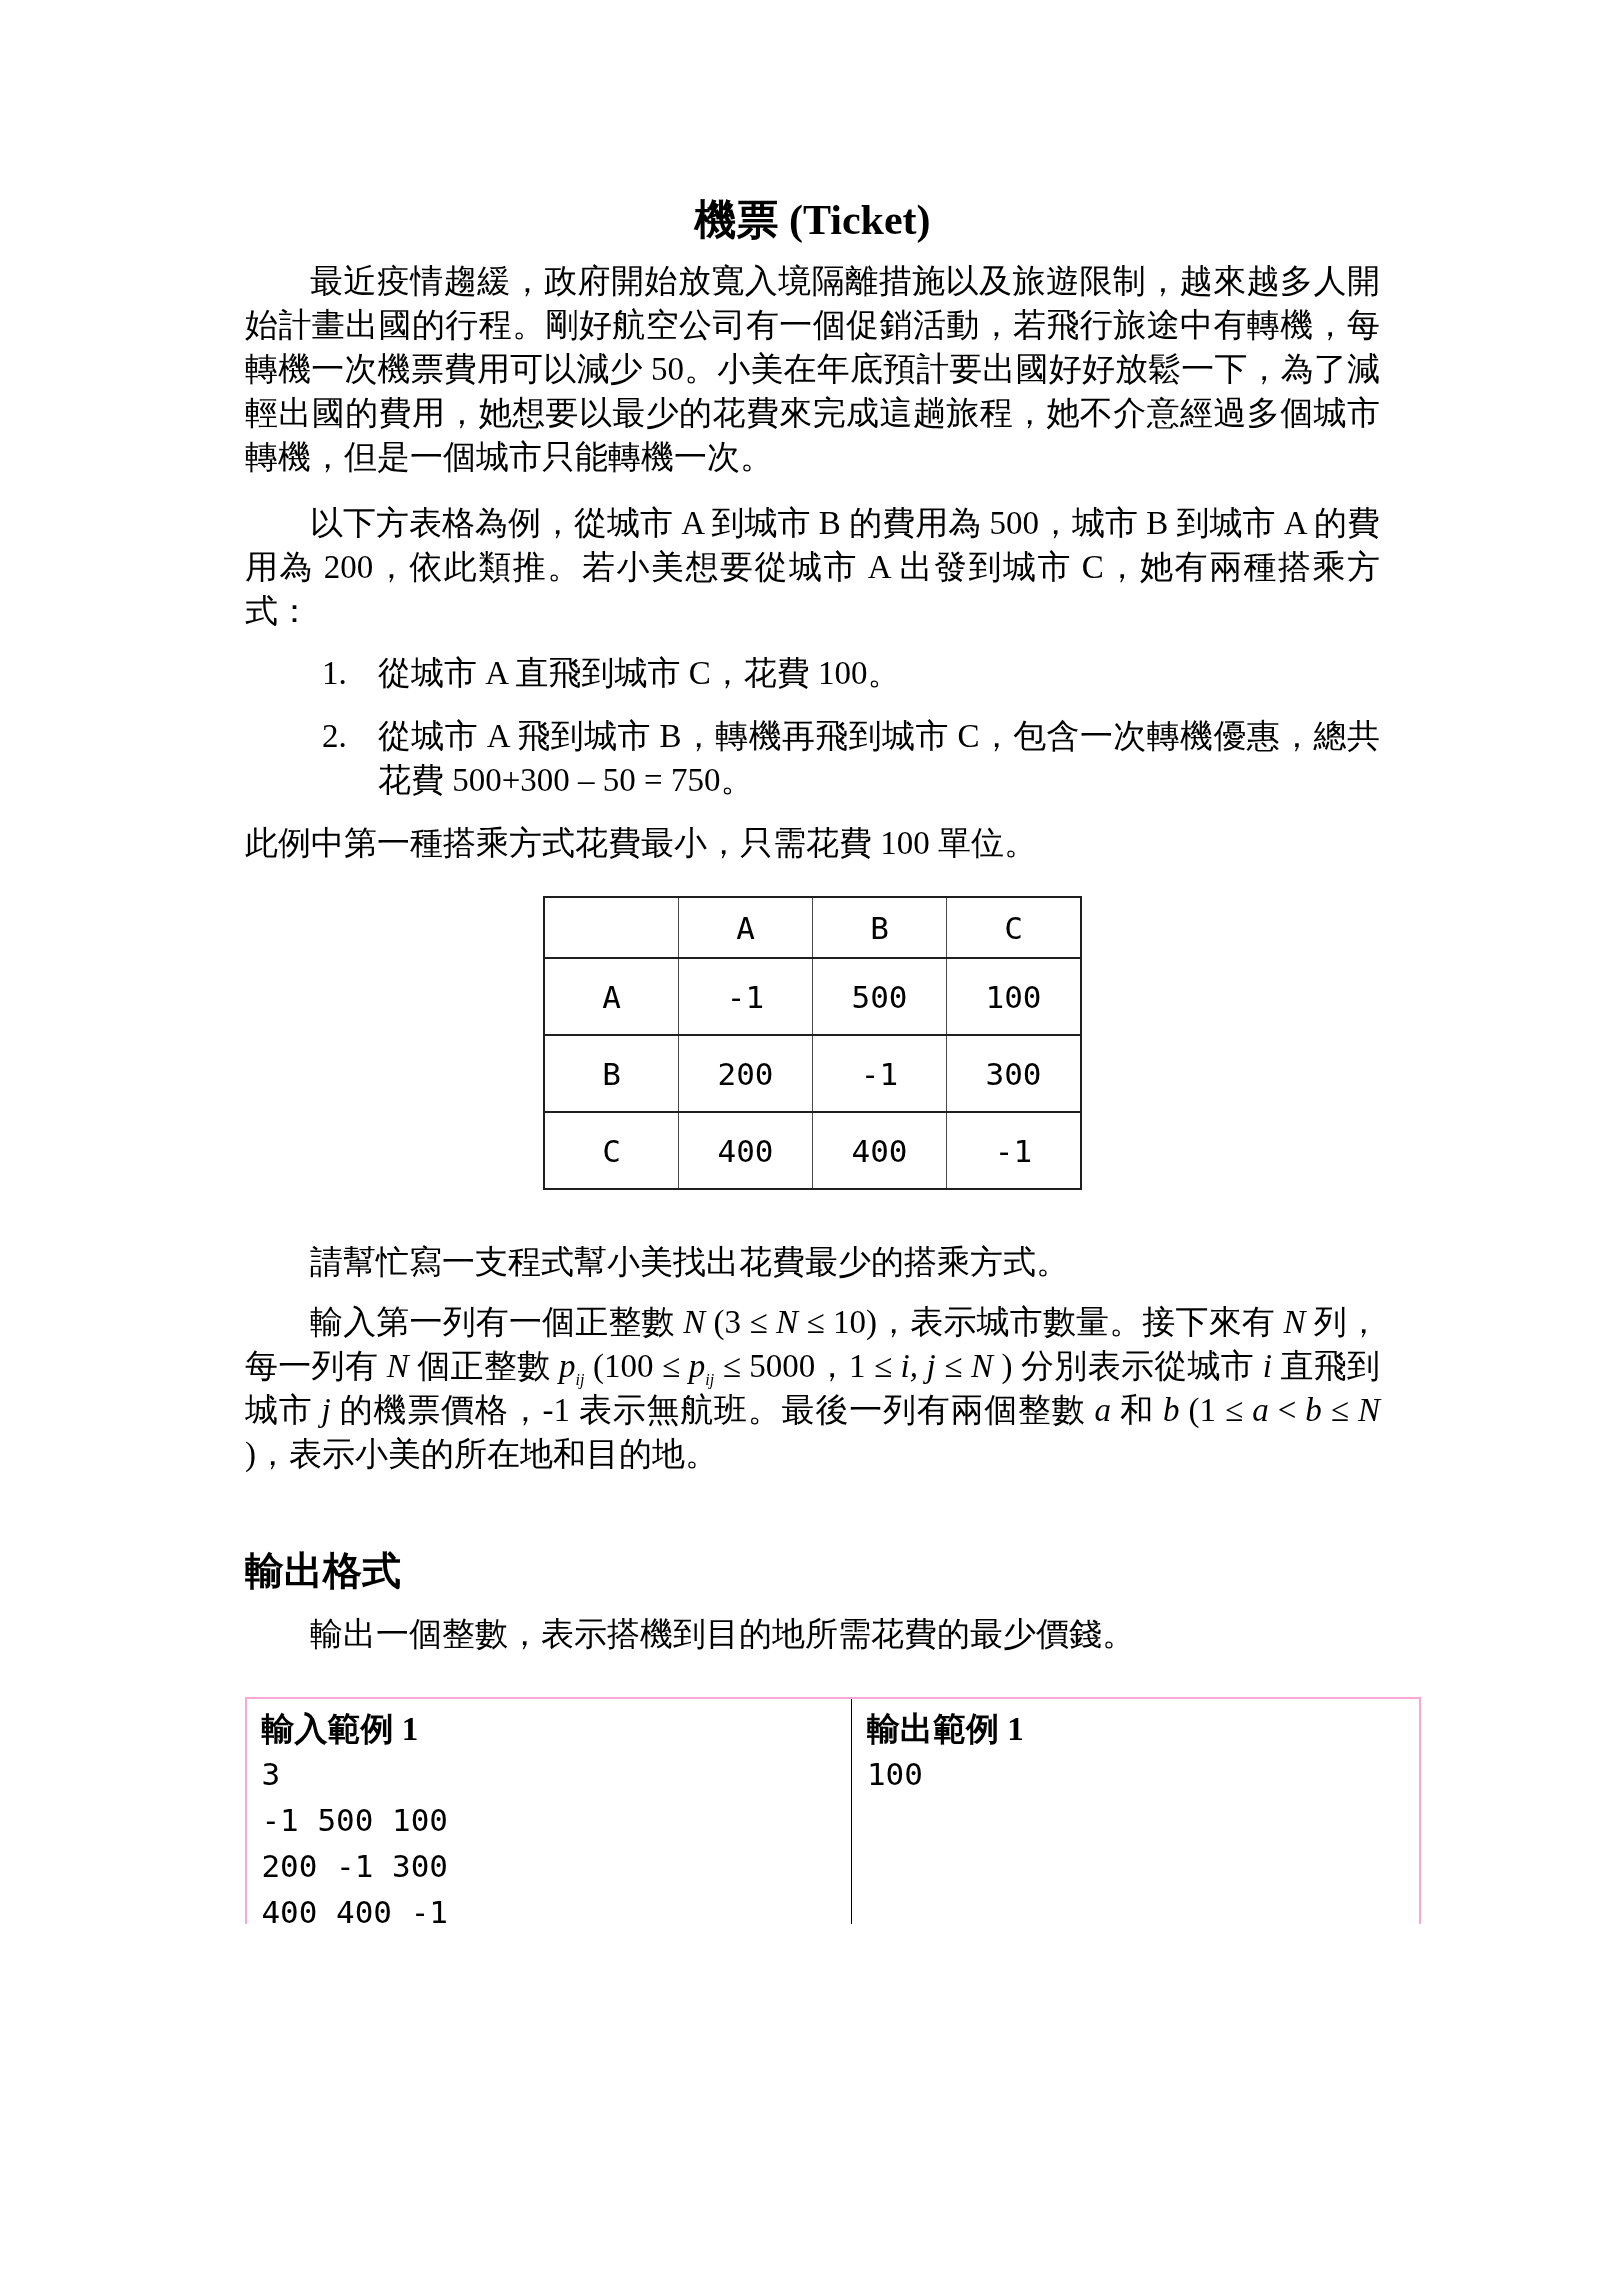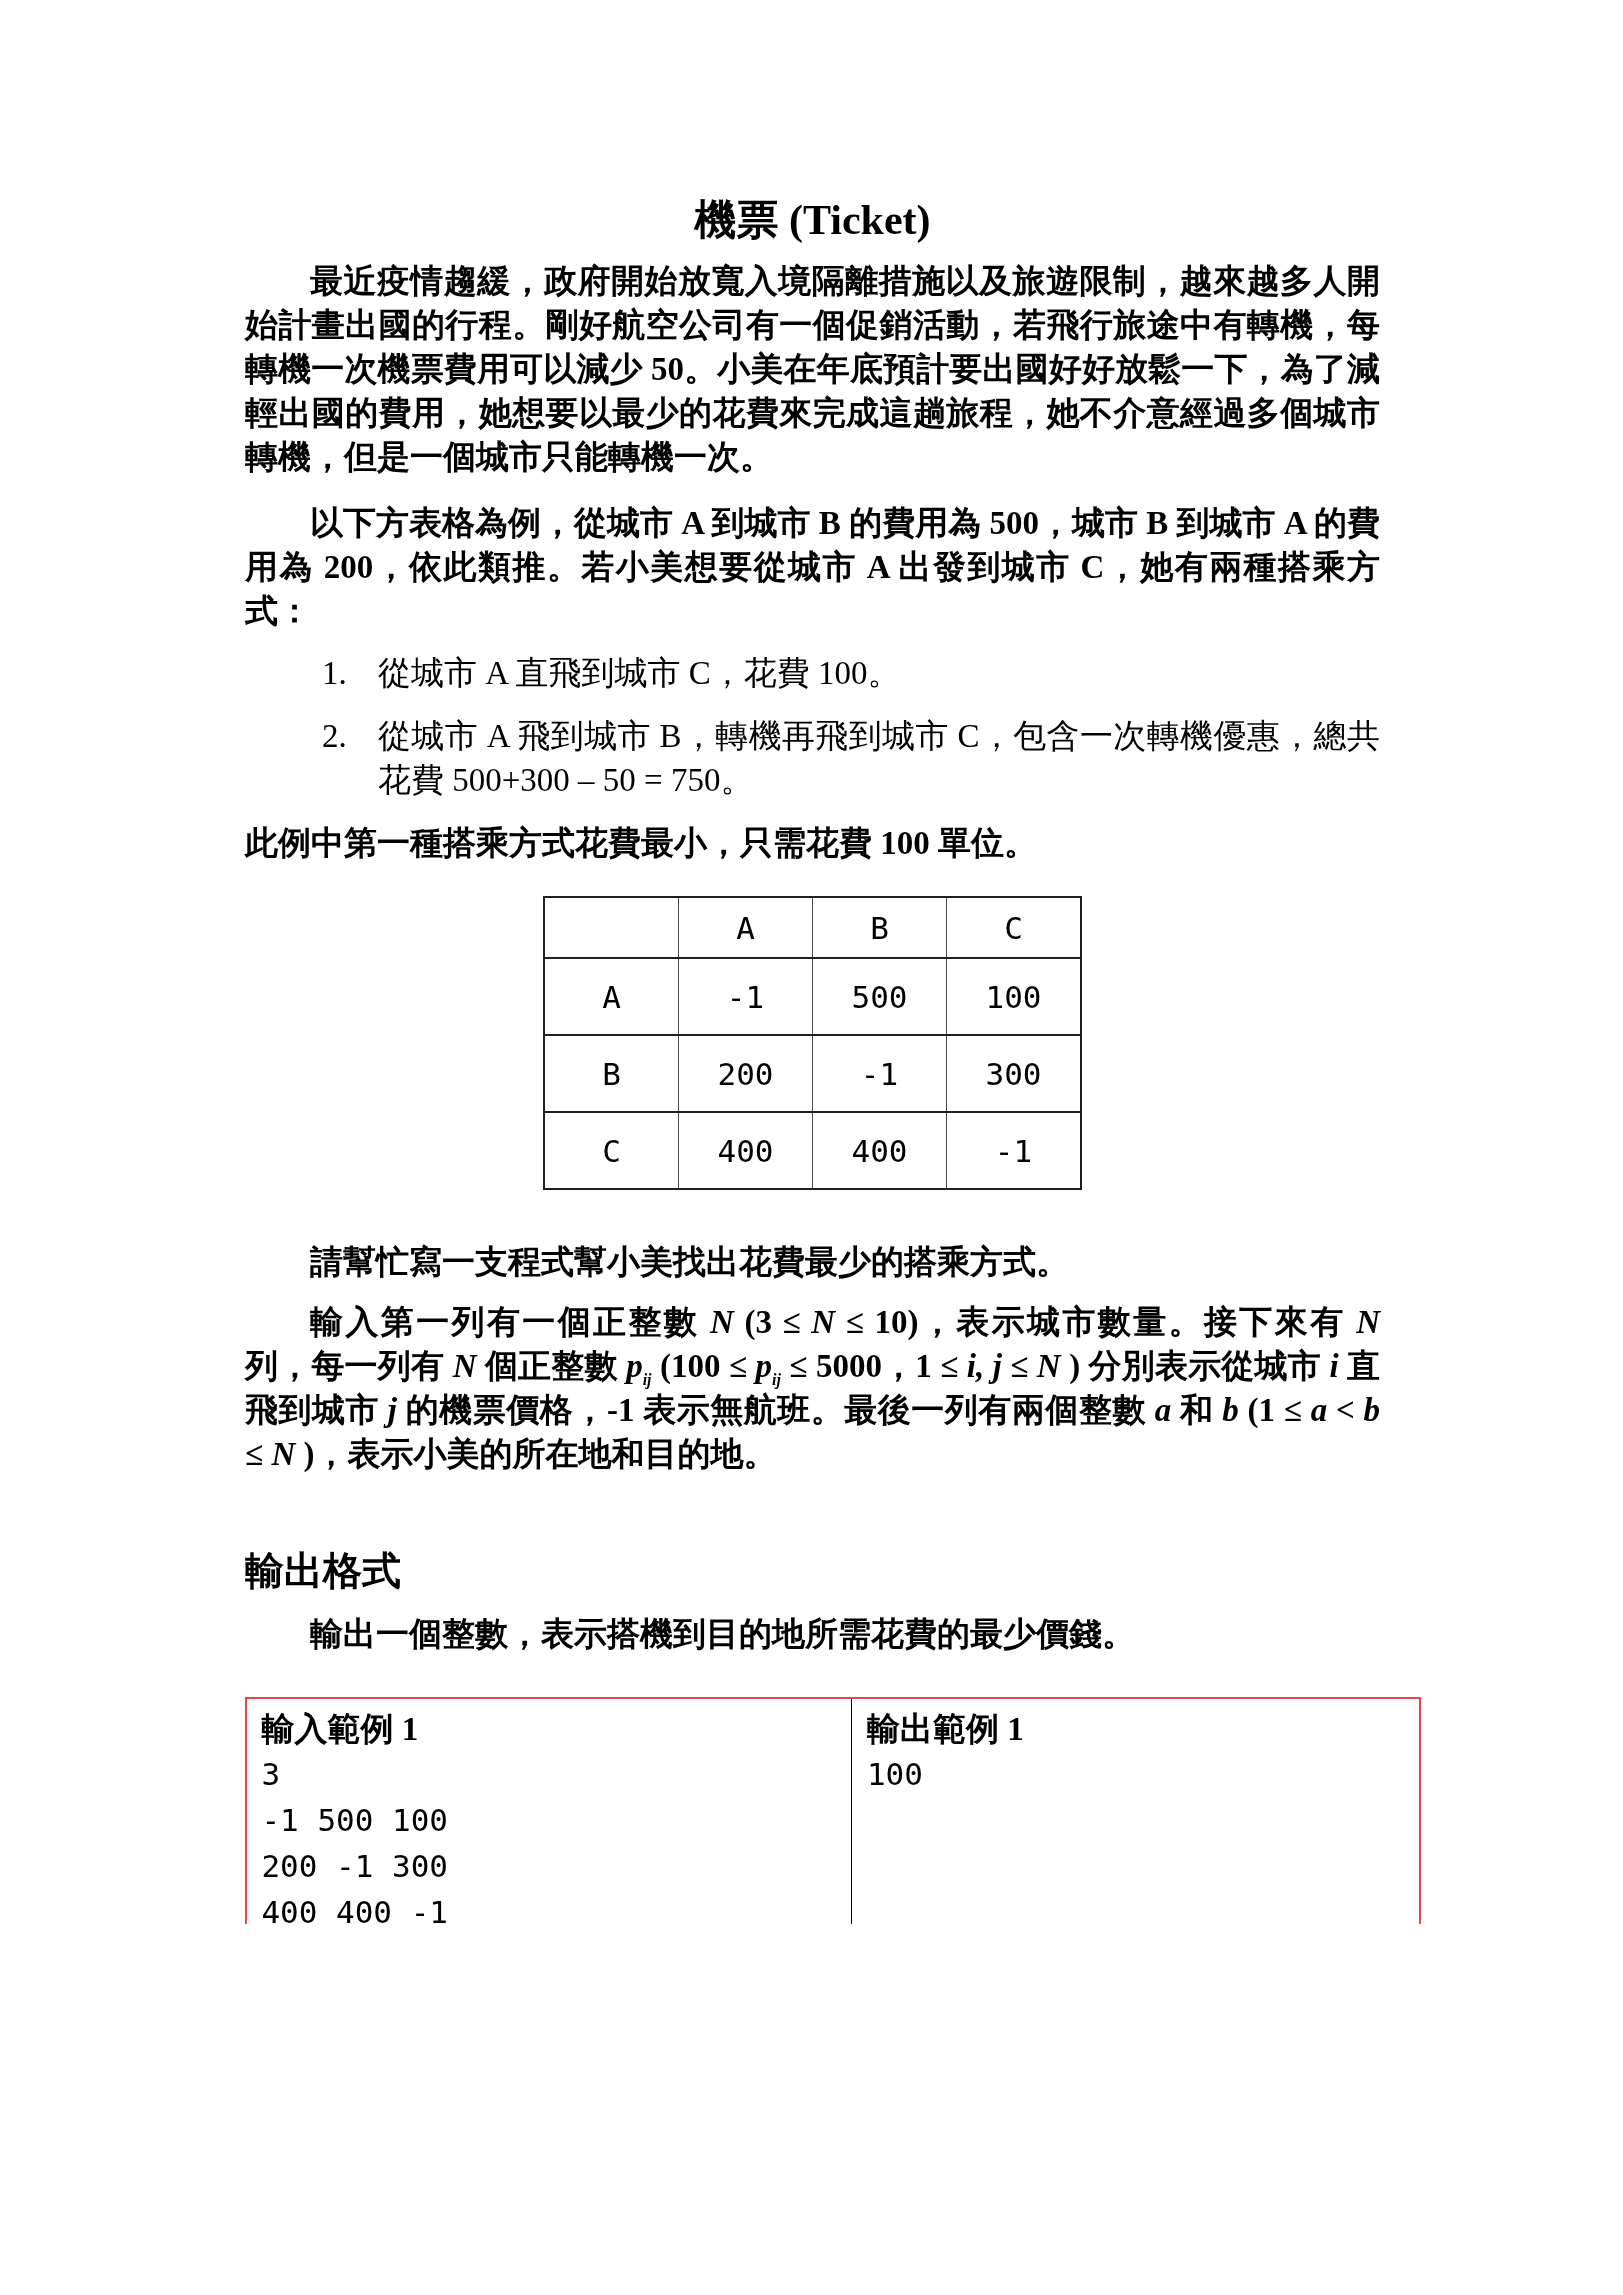--- a/index.html
+++ b/index.html
@@ -17,21 +17,21 @@
   .title {
     font-size:42px; line-height:52px;
     font-weight:bold; text-align:center;
     margin:0 0 13px 0;
   }
   .h2 {
     font-size:39px; line-height:48px;
     font-weight:bold;
     margin:13px 0 17px 0;
   }
-  p { margin:0;font-weight:bold; }
+  p { margin:0; }
   .para { text-align:justify; }
   .indent { text-indent:65px; }
   .mt { margin-top:22px; }
   .plist { margin:18.3px 0 0 0; }
   .oli {
     position:relative;
     margin:18.3px 0 0 77px;
     padding-left:56px;
     text-align:justify;
   }
@@ -64,21 +64,21 @@
   .h2-output { margin-top:71px; }
   .p-output  { margin-top:14.4px; }
 
   .it  { font-style:italic; }
   .sub { font-style:italic; font-size:16px; vertical-align:-7.9px; line-height:0; }
 
   .exbox {
     display:flex;
     width:1176px;
     margin-top:41px;
-    border:2px solid #ef4444;
+    border:2px solid #f9a8d4;
     box-sizing:border-box;
   }
   .excol {
     width:50%;
     box-sizing:border-box;
     padding:9.2px 14.4px 13px 14.4px;
   }
   .excol.right { border-left:1.3px solid #000;margin-left:37px; }
   .exlabel { font-weight:bold; font-size:33px; line-height:43px; }
   .exline  {

